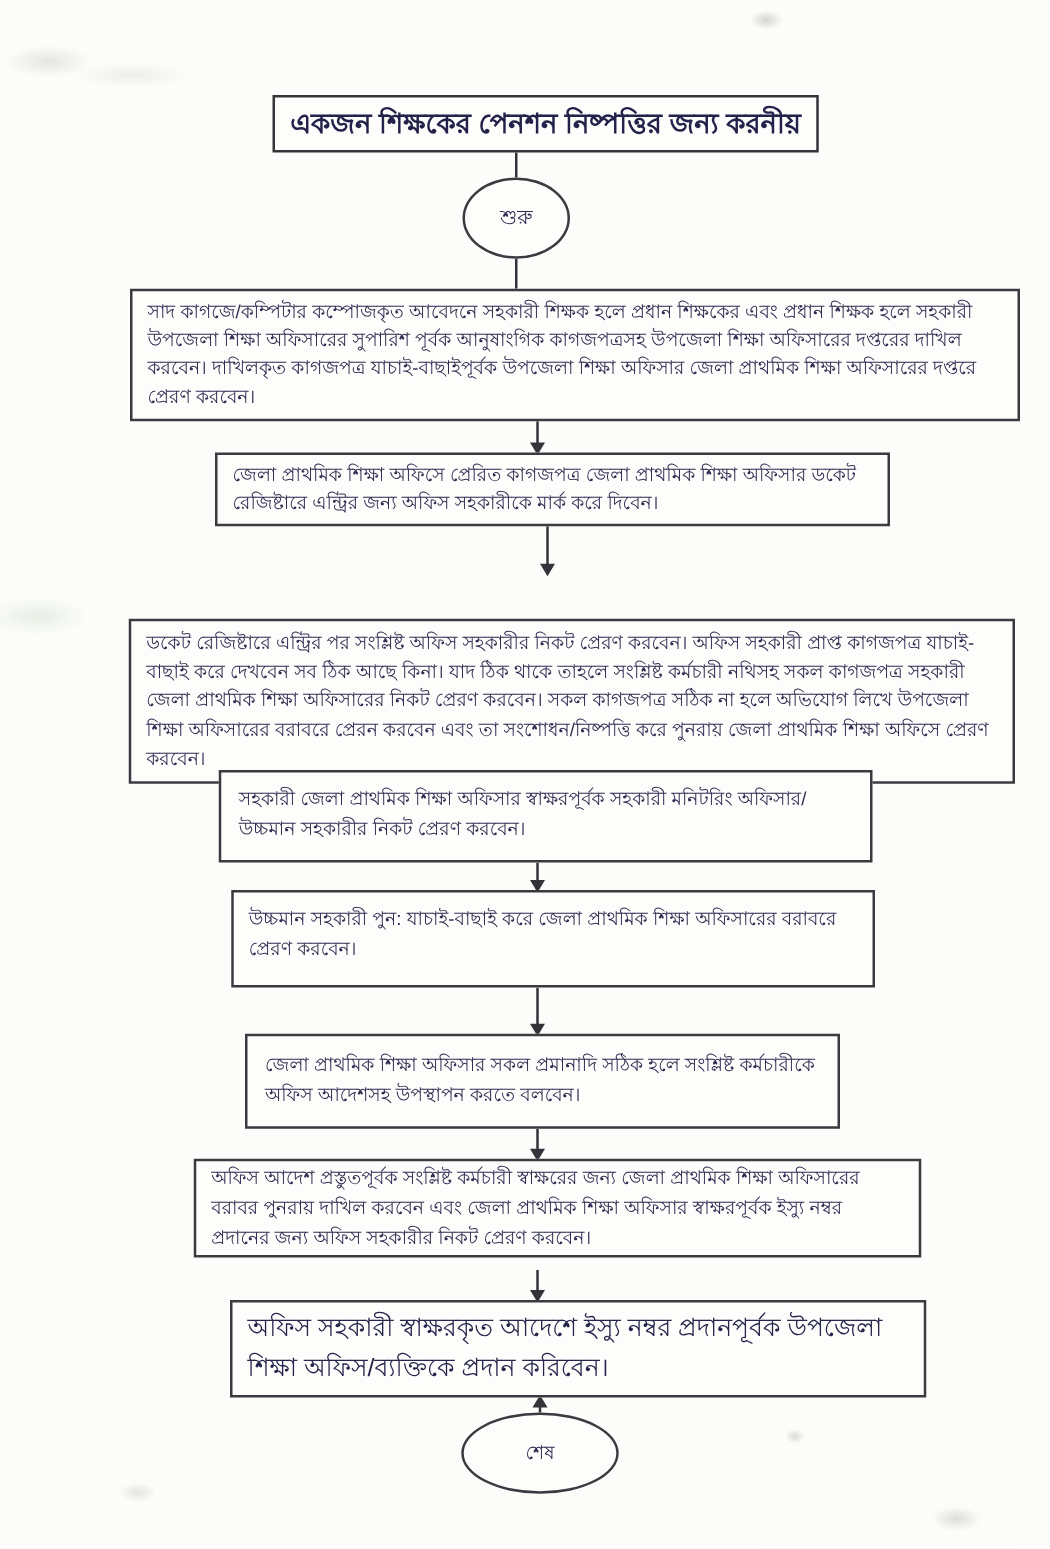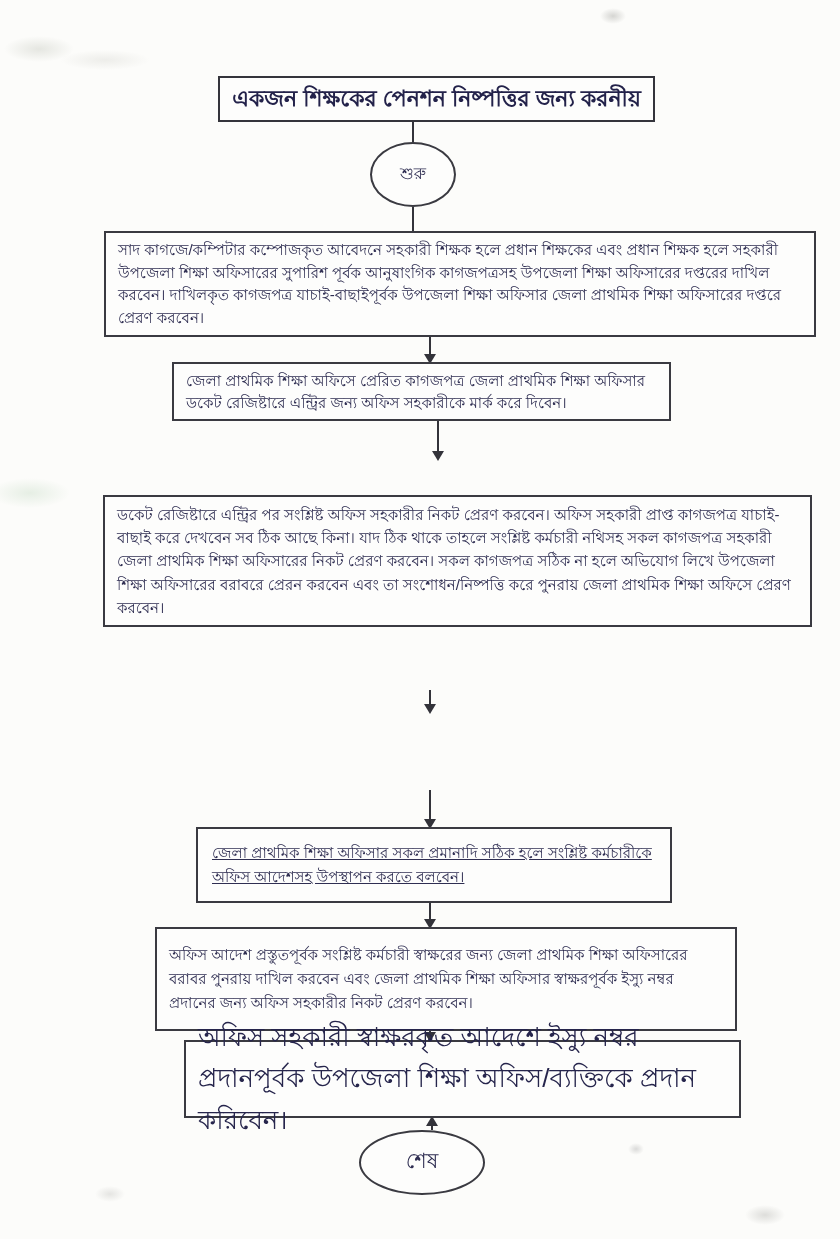--- a/index.html
+++ b/index.html
@@ -39,35 +39,35 @@
     font-size:22px;font-weight:bold;
     color:#23224a;
     text-align:left;
   }
   .oval{
     border:2px solid #3a3a41;border-radius:50%;
     font-size:16px;
     text-align:center;
   }
   .start-oval{left:370px;top:142px;width:86px;height:65px;}
-  .end-oval{left:359px;top:1130px;width:126px;height:65px;font-size:21px;}
+  .end-oval{left:369px;top:1130px;width:126px;height:65px;font-size:15px;}
 
   .step{
     font-size:15px;line-height:1.6;
     padding:6px 12px;
     color:#2f2e52;
   }
   .step-1{left:104px;top:231px;width:712px;height:106px;line-height:1.5;}
-  .step-2{left:172px;top:362px;width:499px;height:59px;line-height:1.45;}
+  .step-2{left:172px;top:362px;width:540px;height:59px;line-height:1.45;}
   .step-3{left:103px;top:459px;width:709px;height:132px;line-height:1.55;margin-top:36px;}
   .step-4{left:175px;top:616px;width:523px;height:74px;text-align:left;justify-content:flex-start;align-items:flex-start;padding:10px 14px;}
   .step-5{left:185px;top:712px;width:515px;height:78px;align-items:flex-start;padding-top:10px;}
-  .step-6{left:196px;top:827px;width:476px;height:76px;text-align:left;justify-content:flex-start;align-items:flex-start;padding:12px 14px;text-decoration:underline;}
-  .step-7{left:155px;top:927px;width:582px;height:104px;}
-  .step-8{left:184px;top:1040px;width:557px;height:78px;font-size:26px;line-height:1.6;color:#26254c;}
+  .step-6{left:196px;top:827px;width:476px;height:76px;text-align:left;justify-content:flex-start;align-items:flex-start;padding:12px 14px;}
+  .step-7{left:155px;top:927px;width:582px;height:79px;}
+  .step-8{left:184px;top:1040px;width:557px;height:78px;font-size:20px;line-height:1.6;color:#26254c;}
 
   .connector{
     position:absolute;width:2px;background:#33333a;
   }
   .connector .head-down{
     position:absolute;left:-5px;bottom:-2px;
     width:0;height:0;
     border-left:6px solid transparent;
     border-right:6px solid transparent;
     border-top:10px solid #33333a;
@@ -130,19 +130,21 @@
   <div class="connector c8">
       <span class="head-down"></span>
     </div>
   <div class="connector c9">
       <span class="head-up"></span>
     </div>
 
   <div class="node rect step step-1">সাদ কাগজে/কম্পিটার কম্পোজকৃত আবেদনে সহকারী শিক্ষক হলে প্রধান শিক্ষকের এবং প্রধান শিক্ষক হলে সহকারী উপজেলা শিক্ষা অফিসারের সুপারিশ পূর্বক আনুষাংগিক কাগজপত্রসহ উপজেলা শিক্ষা অফিসারের দপ্তরের দাখিল করবেন।  দাখিলকৃত কাগজপত্র যাচাই-বাছাইপূর্বক উপজেলা শিক্ষা অফিসার জেলা প্রাথমিক শিক্ষা অফিসারের দপ্তরে প্রেরণ করবেন।</div>
   <div class="node rect step step-2">জেলা প্রাথমিক শিক্ষা অফিসে প্রেরিত কাগজপত্র জেলা প্রাথমিক শিক্ষা অফিসার ডকেট রেজিষ্টারে এন্ট্রির জন্য অফিস সহকারীকে মার্ক করে দিবেন।</div>
   <div class="node rect step step-3">ডকেট রেজিষ্টারে এন্ট্রির পর সংশ্লিষ্ট অফিস সহকারীর নিকট প্রেরণ করবেন।  অফিস সহকারী প্রাপ্ত কাগজপত্র যাচাই-বাছাই করে দেখবেন সব ঠিক আছে কিনা।  যাদ ঠিক থাকে তাহলে সংশ্লিষ্ট কর্মচারী নথিসহ সকল কাগজপত্র সহকারী জেলা প্রাথমিক শিক্ষা অফিসারের নিকট প্রেরণ করবেন।  সকল কাগজপত্র সঠিক না হলে অভিযোগ লিখে উপজেলা শিক্ষা অফিসারের বরাবরে প্রেরন করবেন এবং তা সংশোধন/নিষ্পত্তি করে পুনরায় জেলা প্রাথমিক শিক্ষা অফিসে প্রেরণ করবেন।</div>
+  <div class="node rect step step-4">সহকারী জেলা প্রাথমিক শিক্ষা অফিসার স্বাক্ষরপূর্বক সহকারী মনিটরিং অফিসার/উচ্চমান সহকারীর নিকট প্রেরণ করবেন।</div>
+  <div class="node rect step step-5">উচ্চমান সহকারী পুন: যাচাই-বাছাই  করে জেলা প্রাথমিক শিক্ষা অফিসারের বরাবরে প্রেরণ করবেন।</div>
   <div class="node rect step step-6">জেলা প্রাথমিক শিক্ষা অফিসার সকল প্রমানাদি সঠিক হলে সংশ্লিষ্ট কর্মচারীকে অফিস আদেশসহ উপস্থাপন করতে বলবেন।</div>
   <div class="node rect step step-7">অফিস আদেশ প্রস্তুতপূর্বক সংশ্লিষ্ট কর্মচারী স্বাক্ষরের জন্য জেলা প্রাথমিক শিক্ষা অফিসারের বরাবর পুনরায় দাখিল করবেন এবং জেলা প্রাথমিক শিক্ষা অফিসার স্বাক্ষরপূর্বক ইস্যু নম্বর প্রদানের জন্য অফিস সহকারীর নিকট প্রেরণ করবেন।</div>
   <div class="node rect step step-8">অফিস সহকারী স্বাক্ষরকৃত আদেশে ইস্যু নম্বর প্রদানপূর্বক উপজেলা শিক্ষা অফিস/ব্যক্তিকে প্রদান করিবেন।</div>
 
   <div class="node oval end-oval">শেষ</div>
 
 </div>
 
 </body></html>

